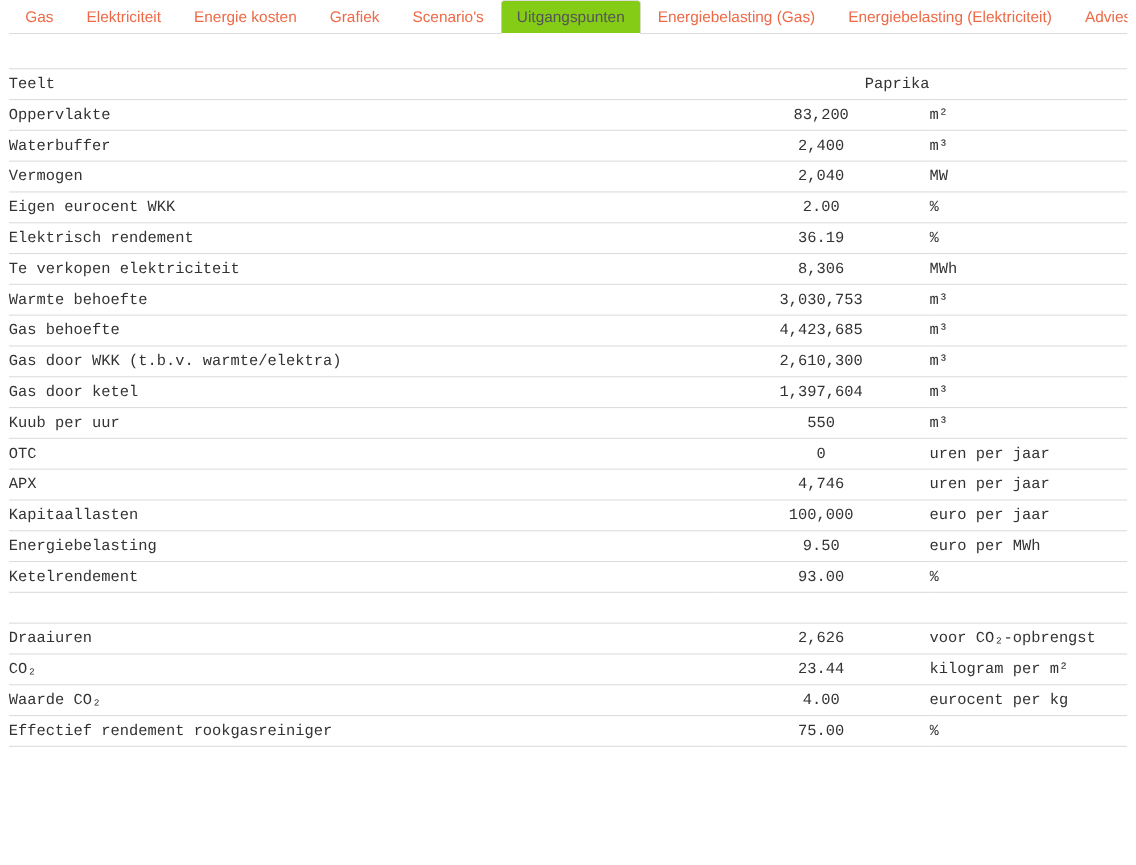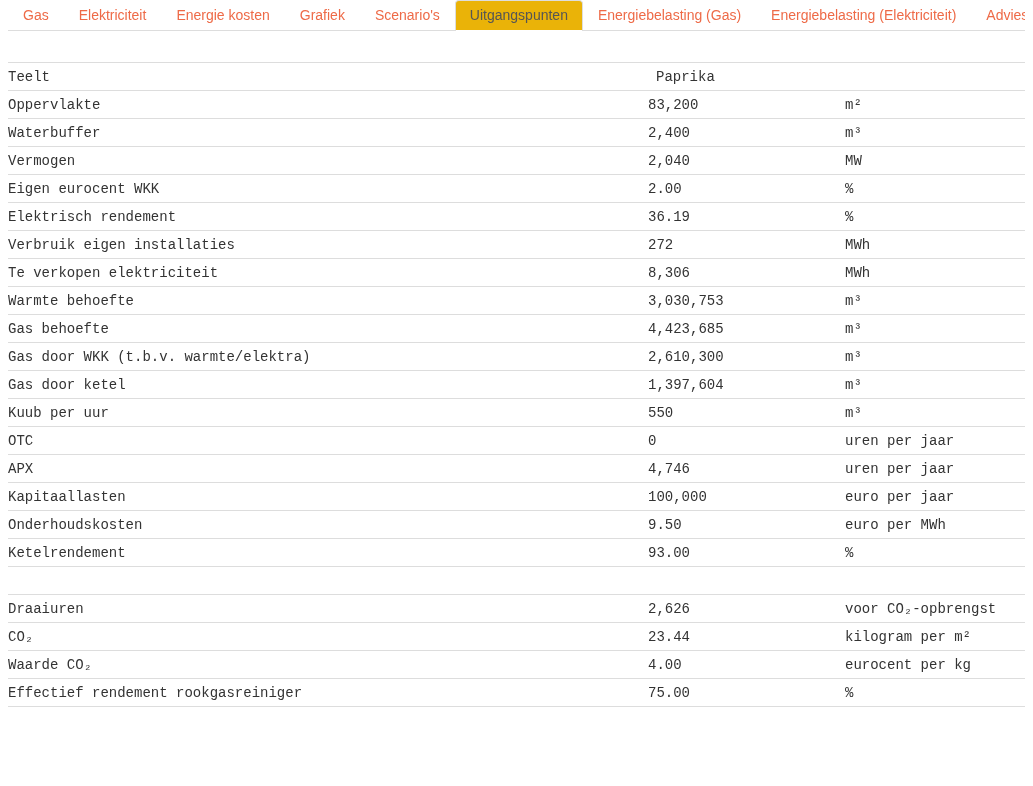--- a/index.html
+++ b/index.html
@@ -27,21 +27,21 @@
     text-decoration: none;
     cursor: pointer;
     border: 1px solid transparent;
     border-bottom: none;
     border-radius: 4px 4px 0 0;
     position: relative;
   }
   .tab.active {
     color: var(--tab-active-text, #555);
     border-color: var(--border, #ddd);
-    background: #eab308;
+    background: #84cc16;
     cursor: default;
   }
   .tab.active::after {
     content: "";
     position: absolute;
     left: 0; right: 0; bottom: -1px;
     height: 1px;
     background: #fff;
   }
 
@@ -56,22 +56,22 @@
   }
   table.params td {
     height: 28px;
     padding: 0;
     border-bottom: 1px solid var(--border, #ddd);
     vertical-align: middle;
     overflow: hidden;
     white-space: nowrap;
   }
   td.c-label { padding-left: 2px; }
-  td.c-value { text-align: left; }
-  td.c-value.left { text-align: left; padding-left: 8px; }
+  td.c-value { text-align: center; }
+  td.c-value.left { text-align: right; padding-left: 8px; }
   td.c-unit  { padding-left: 6px; }
 </style>
 </head>
 <body>
 
 <nav class="tabs" id="tabbar"><a class="tab">Gas</a><a class="tab">Elektriciteit</a><a class="tab">Energie kosten</a><a class="tab">Grafiek</a><a class="tab">Scenario's</a><a class="tab active">Uitgangspunten</a><a class="tab">Energiebelasting (Gas)</a><a class="tab">Energiebelasting (Elektriciteit)</a><a class="tab">Advies</a></nav>
 
 <table class="params">
   <colgroup>
     <col style="width:640px">
@@ -101,25 +101,20 @@
       </tr>
       <tr>
         <td class="c-label">Eigen eurocent WKK</td>
         <td class="c-value">2.00</td>
         <td class="c-unit">%</td>
       </tr>
       <tr>
         <td class="c-label">Elektrisch rendement</td>
         <td class="c-value">36.19</td>
         <td class="c-unit">%</td>
-      </tr>
-      <tr>
-        <td class="c-label">Verbruik eigen installaties</td>
-        <td class="c-value">272</td>
-        <td class="c-unit">MWh</td>
       </tr>
       <tr>
         <td class="c-label">Te verkopen elektriciteit</td>
         <td class="c-value">8,306</td>
         <td class="c-unit">MWh</td>
       </tr>
       <tr>
         <td class="c-label">Warmte behoefte</td>
         <td class="c-value">3,030,753</td>
         <td class="c-unit">m³</td>
@@ -153,21 +148,21 @@
         <td class="c-label">APX</td>
         <td class="c-value">4,746</td>
         <td class="c-unit">uren per jaar</td>
       </tr>
       <tr>
         <td class="c-label">Kapitaallasten</td>
         <td class="c-value">100,000</td>
         <td class="c-unit">euro per jaar</td>
       </tr>
       <tr>
-        <td class="c-label">Onderhoudskosten</td>
+        <td class="c-label">Energiebelasting</td>
         <td class="c-value">9.50</td>
         <td class="c-unit">euro per MWh</td>
       </tr>
       <tr>
         <td class="c-label">Ketelrendement</td>
         <td class="c-value">93.00</td>
         <td class="c-unit">%</td>
       </tr>
       <tr>
         <td class="c-label"></td>

